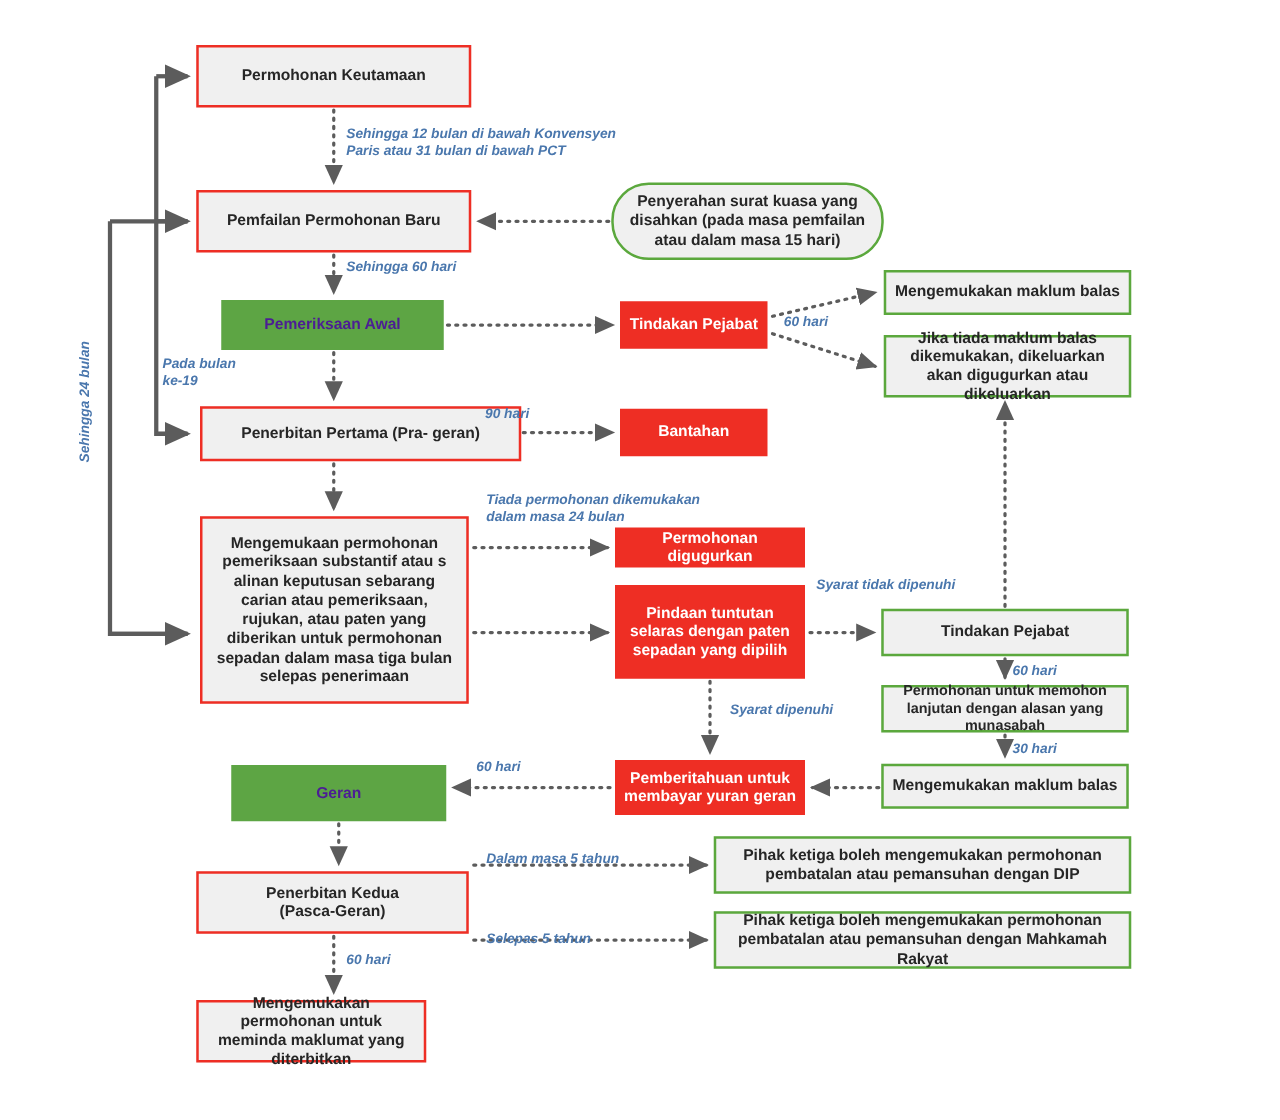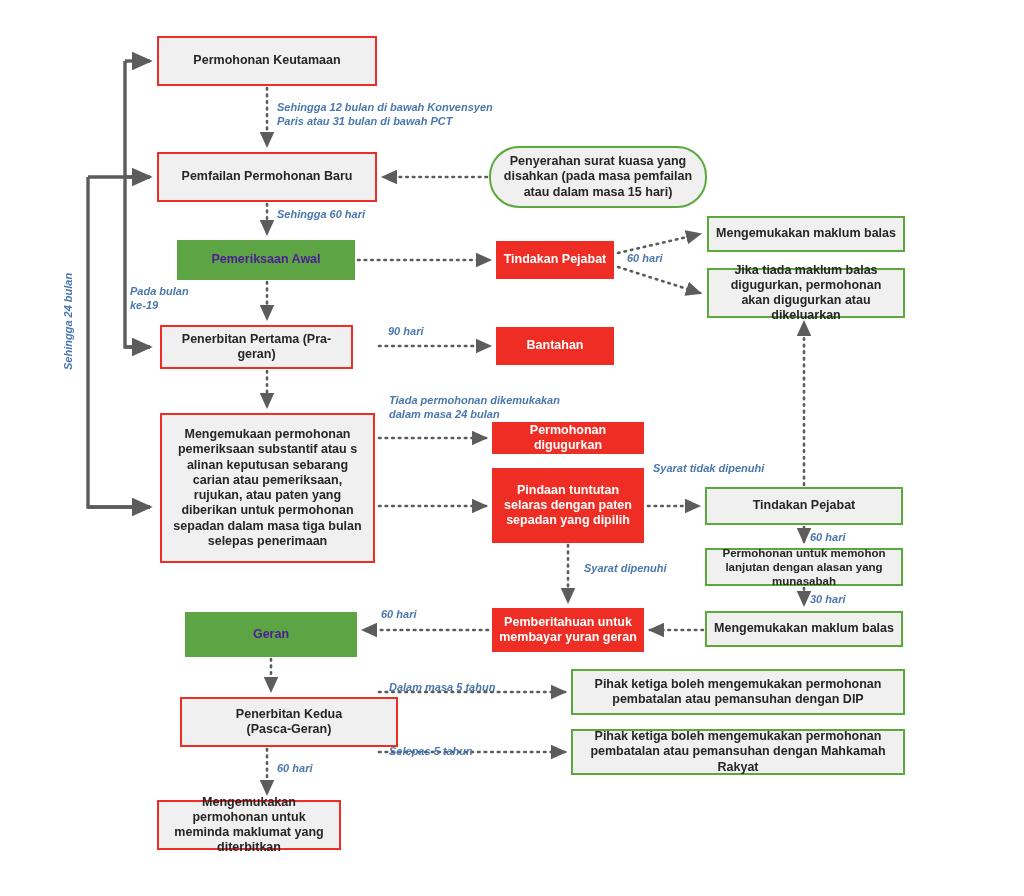--- a/index.html
+++ b/index.html
@@ -120,24 +120,24 @@
 
   <div class="node n-solidred" style="left:496px;top:241px;width:118px;height:38px;">
       <span>Tindakan Pejabat</span>
     </div>
 
   <div class="node n-green" style="left:707px;top:216px;width:198px;height:36px;">
       <span>Mengemukakan maklum balas</span>
     </div>
 
   <div class="node n-green" style="left:707px;top:268px;width:198px;height:50px;">
-      <span>Jika tiada maklum balas digugurkan, permohonan akan digugurkan atau dikeluarkan</span>
-    </div>
-
-  <div class="node n-red" style="left:160px;top:325px;width:193px;height:44px;">
+      <span>Jika tiada maklum balas dikemukakan, dikeluarkan akan digugurkan atau dikeluarkan</span>
+    </div>
+
+  <div class="node n-red" style="left:160px;top:325px;width:257px;height:44px;">
       <span>Penerbitan Pertama (Pra- geran)</span>
     </div>
 
   <div class="node n-solidred" style="left:496px;top:327px;width:118px;height:38px;">
       <span>Bantahan</span>
     </div>
 
   <div class="node n-red" style="left:160px;top:413px;width:215px;height:150px;">
       <span>Mengemukaan permohonan pemeriksaan substantif atau s alinan keputusan sebarang carian atau pemeriksaan, rujukan, atau paten yang diberikan untuk permohonan sepadan dalam masa tiga bulan selepas penerimaan</span>
     </div>
@@ -163,21 +163,21 @@
     </div>
 
   <div class="node n-solidred" style="left:492px;top:608px;width:152px;height:44px;">
       <span>Pemberitahuan untuk membayar yuran geran</span>
     </div>
 
   <div class="node n-solidgreen" style="left:185px;top:612px;width:172px;height:45px;">
       <span>Geran</span>
     </div>
 
-  <div class="node n-red" style="left:157px;top:697px;width:218px;height:50px;white-space:pre-line;margin-left:23px;"><span style="white-space:pre-line;">Penerbitan Kedua
+  <div class="node n-red" style="left:157px;top:697px;width:218px;height:50px;white-space:pre-line;"><span style="white-space:pre-line;">Penerbitan Kedua
 (Pasca-Geran)</span></div>
 
   <div class="node n-green" style="left:571px;top:669px;width:334px;height:46px;">
       <span>Pihak ketiga boleh mengemukakan permohonan pembatalan atau pemansuhan dengan DIP</span>
     </div>
 
   <div class="node n-green" style="left:571px;top:729px;width:334px;height:46px;">
       <span>Pihak ketiga boleh mengemukakan permohonan pembatalan atau pemansuhan dengan Mahkamah Rakyat</span>
     </div>
 

